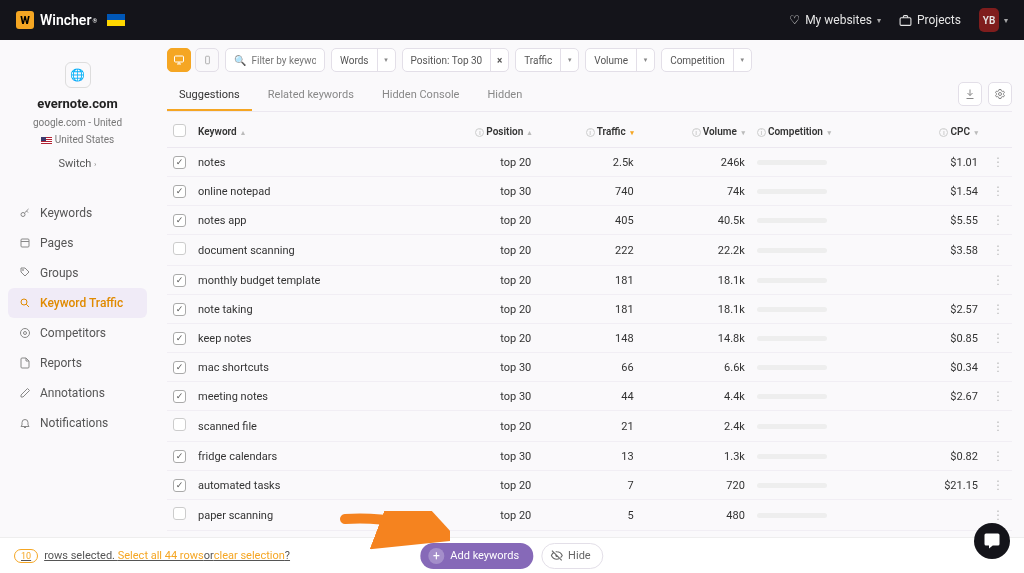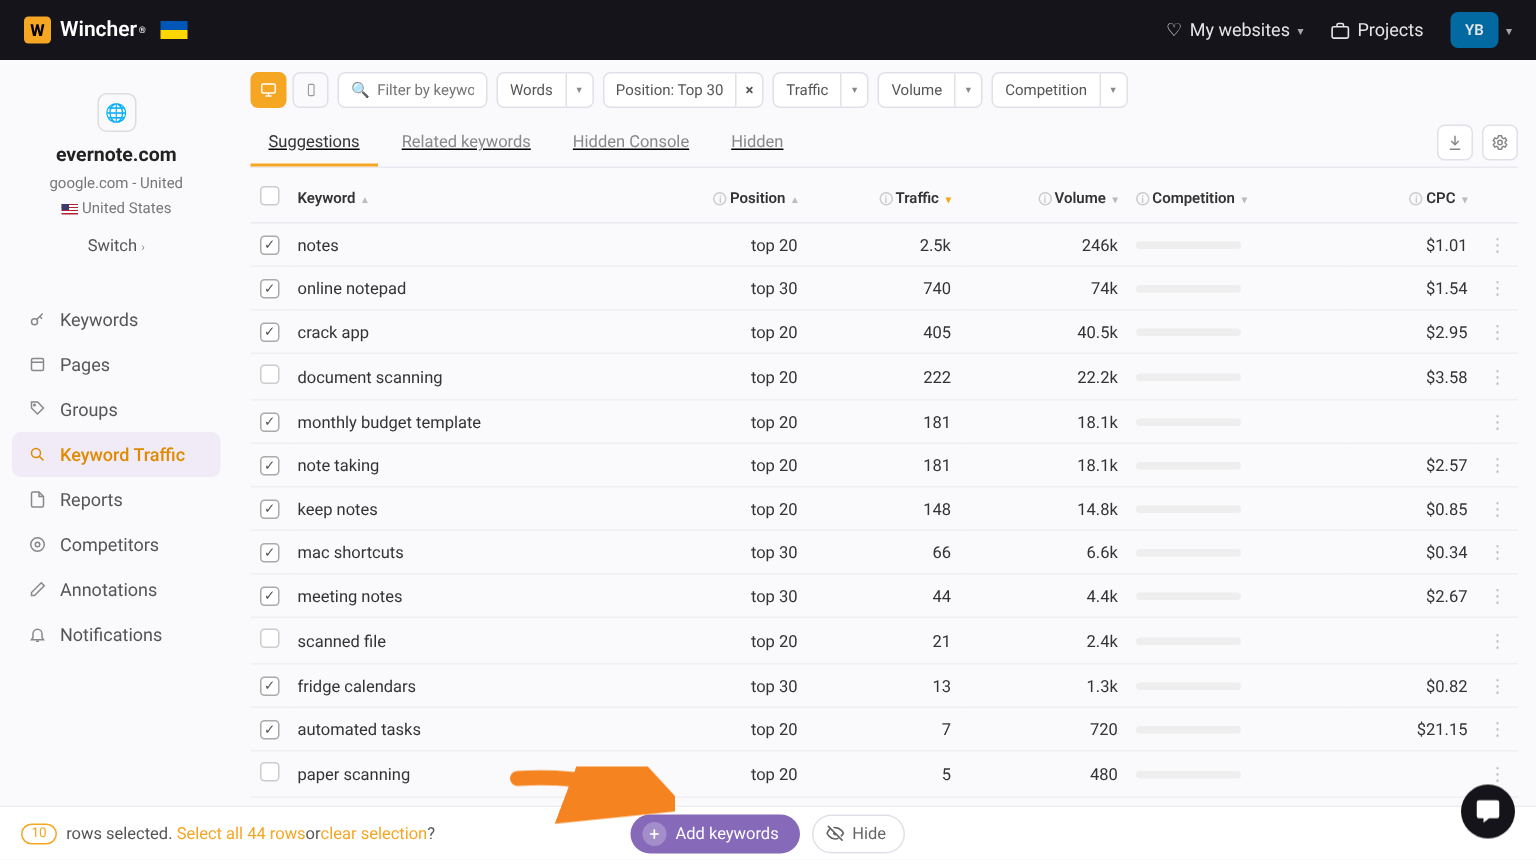--- a/index.html
+++ b/index.html
@@ -5,21 +5,21 @@
 * { margin:0; padding:0; box-sizing:border-box; font-family:-apple-system,BlinkMacSystemFont,'Segoe UI',Roboto,sans-serif; }
 body { background:#faf9fb; width:1024px; height:573px; overflow:hidden; position:relative; }
 
 
 .topbar { height:40px; background:#14141a; display:flex; align-items:center; padding:0 16px; color:#fff; }
 .logo { display:flex; align-items:center; font-weight:600; font-size:14px; }
 .logo-w { width:18px; height:18px; background:#f5a623; border-radius:3px; margin-right:6px; display:flex; align-items:center; justify-content:center; color:#000; font-weight:800; font-size:11px; }
 .flag { width:18px; height:12px; margin-left:10px; display:inline-block; background:linear-gradient(to bottom,#0057b7 50%,#ffd700 50%); }
 .topbar-right { margin-left:auto; display:flex; align-items:center; gap:18px; font-size:12px; }
 .topbar-right .item { display:flex; align-items:center; gap:5px; cursor:pointer; color:#e6e6e6; }
-.avatar { width:32px; height:24px; border-radius:5px; background:#0369a1; display:flex; align-items:center; justify-content:center; font-size:10px; font-weight:600; }
+.avatar { width:20px; height:24px; border-radius:5px; background:#7f1d1d; display:flex; align-items:center; justify-content:center; font-size:10px; font-weight:600; }
 .chev { font-size:8px; opacity:.7; }
 
 
 .sidebar { position:absolute; left:0; top:40px; bottom:36px; width:155px; background:#faf9fb; padding:8px; }
 .site-card { background:transparent; border-radius:8px; padding:14px 6px 10px; text-align:center; }
 .globe-box { width:26px; height:26px; border:1px solid #ddd; border-radius:6px; margin:0 auto 8px; display:flex; align-items:center; justify-content:center; font-size:12px; color:#666; }
 .site-domain { font-size:13px; font-weight:700; color:#222; }
 .site-sub { font-size:10px; color:#777; margin-top:6px; }
 .site-flag { display:inline-block; width:11px; height:7px; background:linear-gradient(to bottom,#b22234 14%,#fff 14% 28%,#b22234 28% 42%,#fff 42% 56%,#b22234 56% 70%,#fff 70% 84%,#b22234 84%); position:relative; margin-right:3px; vertical-align:middle; }
 .site-flag::before { content:''; position:absolute; top:0; left:0; width:5px; height:4px; background:#3c3b6e; }
@@ -38,21 +38,21 @@
 .view-btn.active { background:#f5a623; border-color:#f5a623; color:#fff; }
 .view-btn + .view-btn { margin-left:4px; }
 .filter-input { display:flex; align-items:center; height:24px; border:1px solid #e3dfe8; border-radius:5px; padding:0 8px; width:100px; background:#fff; gap:5px; }
 .filter-input input { border:none; outline:none; font-size:10px; width:100%; background:transparent; color:#333; }
 .filter-input .mag { font-size:10px; color:#aaa; }
 .pill { display:flex; align-items:center; height:24px; border:1px solid #e3dfe8; border-radius:5px; background:#fff; font-size:10px; color:#555; }
 .pill-label { padding:0 8px; }
 .pill-caret { width:18px; border-left:1px solid #e3dfe8; height:100%; display:flex; align-items:center; justify-content:center; font-size:7px; color:#888; }
 .pill-close { width:18px; border-left:1px solid #e3dfe8; height:100%; display:flex; align-items:center; justify-content:center; font-size:10px; color:#555; font-weight:700; }
 
-.tabs-row { display:flex; align-items:flex-end; border-bottom:1px solid #ece8f0;text-decoration:underline; }
+.tabs-row { display:flex; align-items:center; border-bottom:1px solid #ece8f0; }
 .tabs { display:flex; gap:4px; }
 .tab { padding:8px 12px; font-size:11px; color:#888; cursor:pointer; border-bottom:2px solid transparent; }
 .tab.active { color:#333; border-bottom-color:#f5a623; }
 .tabs-right { margin-left:auto; display:flex; gap:6px; padding-bottom:4px; }
 .icon-btn { width:24px; height:24px; border:1px solid #e3dfe8; border-radius:5px; display:flex; align-items:center; justify-content:center; color:#888; font-size:11px; cursor:pointer; background:#fff; }
 
 
 .table-wrap { position:absolute; left:12px; right:12px; top:76px; bottom:0; overflow-y:auto; }
 .table { width:100%; border-collapse:collapse; }
 .table th { text-align:left; font-size:10px; font-weight:600; color:#333; padding:8px 6px; border-bottom:1px solid #ece8f0; white-space:nowrap; }
@@ -65,21 +65,21 @@
 .cb.checked { background:#fff; border-color:#aaa; }
 .cb.checked::after { content:'✓'; font-size:9px; color:#555; }
 .comp-bar { width:70px; height:5px; background:#eee; border-radius:3px; display:inline-block; vertical-align:middle; position:relative; overflow:hidden; }
 .comp-fill { height:100%; border-radius:3px; }
 .comp-green { background:#6ec96e; }
 .comp-orange { background:#f0b75a; }
 .comp-red { background:#ef7a7a; }
 .dots { color:#bbb; cursor:pointer; font-size:12px; padding:0 2px; }
 
 
-.bottombar { position:absolute; left:0; right:0; bottom:0; height:36px; background:#fff; border-top:1px solid #eee; display:flex; align-items:center; padding:0 14px; font-size:11px; color:#555; }
+.bottombar { position:absolute; left:0; right:0; bottom:0; height:36px; background:#fff; border-top:1px solid #eee; display:flex; align-items:center; padding:0 14px; font-size:11px; color:#555;text-decoration:underline; }
 .count-badge { border:1px solid #f5a623; color:#f5a623; font-size:9px; padding:1px 6px; border-radius:9px; margin-right:6px; }
 .link { color:#f5a623; cursor:pointer; }
 .center-actions { position:absolute; left:50%; transform:translateX(-50%); display:flex; align-items:center; gap:8px; }
 .add-btn { background:#8669b8; color:#fff; border:none; border-radius:14px; height:26px; padding:0 14px 0 8px; font-size:11px; display:flex; align-items:center; gap:6px; cursor:pointer; }
 .add-btn .plus { width:16px; height:16px; border-radius:50%; background:rgba(255,255,255,.25); display:flex; align-items:center; justify-content:center; font-size:12px; }
 .hide-btn { background:#fff; border:1px solid #e3dfe8; border-radius:14px; height:26px; padding:0 12px 0 8px; font-size:11px; color:#666; display:flex; align-items:center; gap:5px; cursor:pointer;text-align:right; }
 
 
 .arrow { position:absolute; left:340px; bottom:22px; pointer-events:none; }
 
@@ -162,34 +162,34 @@
           <svg width="12" height="12" viewBox="0 0 24 24" fill="none" stroke="currentColor" stroke-width="2">
             <circle cx="10" cy="10" r="6"></circle>
             <path d="m20 20-5.5-5.5"></path>
           </svg>
         </span>
         <span>Keyword Traffic</span>
       </div>
     <div class="nav-item">
         <span class="nav-icon">
           <svg width="12" height="12" viewBox="0 0 24 24" fill="none" stroke="currentColor" stroke-width="2">
+            <circle cx="12" cy="12" r="3"></circle>
+            <circle cx="12" cy="12" r="9"></circle>
+          </svg>
+        </span>
+        <span>Competitors</span>
+      </div>
+    <div class="nav-item">
+        <span class="nav-icon">
+          <svg width="12" height="12" viewBox="0 0 24 24" fill="none" stroke="currentColor" stroke-width="2">
             <path d="M14 2H6a2 2 0 0 0-2 2v16a2 2 0 0 0 2 2h12a2 2 0 0 0 2-2V8z"></path>
             <path d="M14 2v6h6"></path>
           </svg>
         </span>
         <span>Reports</span>
-      </div>
-    <div class="nav-item">
-        <span class="nav-icon">
-          <svg width="12" height="12" viewBox="0 0 24 24" fill="none" stroke="currentColor" stroke-width="2">
-            <circle cx="12" cy="12" r="3"></circle>
-            <circle cx="12" cy="12" r="9"></circle>
-          </svg>
-        </span>
-        <span>Competitors</span>
       </div>
     <div class="nav-item">
         <span class="nav-icon">
           <svg width="12" height="12" viewBox="0 0 24 24" fill="none" stroke="currentColor" stroke-width="2">
             <path d="M17 3 21 7 8 20H4v-4z"></path>
           </svg>
         </span>
         <span>Annotations</span>
       </div>
     <div class="nav-item">
@@ -297,26 +297,26 @@
             <td>online notepad</td>
             <td class="right">top 30</td>
             <td class="right">740</td>
             <td class="right">74k</td>
             <td><span class="comp-bar"><span class="comp-fill comp-green" style="width:6%"></span></span></td>
             <td class="right">$1.54</td>
             <td><span class="dots">⋮</span></td>
           </tr>
           <tr>
             <td><span class="cb checked"></span></td>
-            <td>crack app</td>
+            <td>notes app</td>
             <td class="right">top 20</td>
             <td class="right">405</td>
             <td class="right">40.5k</td>
             <td><span class="comp-bar"><span class="comp-fill comp-green" style="width:22%"></span></span></td>
-            <td class="right">$2.95</td>
+            <td class="right">$5.55</td>
             <td><span class="dots">⋮</span></td>
           </tr>
           <tr>
             <td><span class="cb"></span></td>
             <td>document scanning</td>
             <td class="right">top 20</td>
             <td class="right">222</td>
             <td class="right">22.2k</td>
             <td><span class="comp-bar"><span class="comp-fill comp-red" style="width:100%"></span></span></td>
             <td class="right">$3.58</td>

